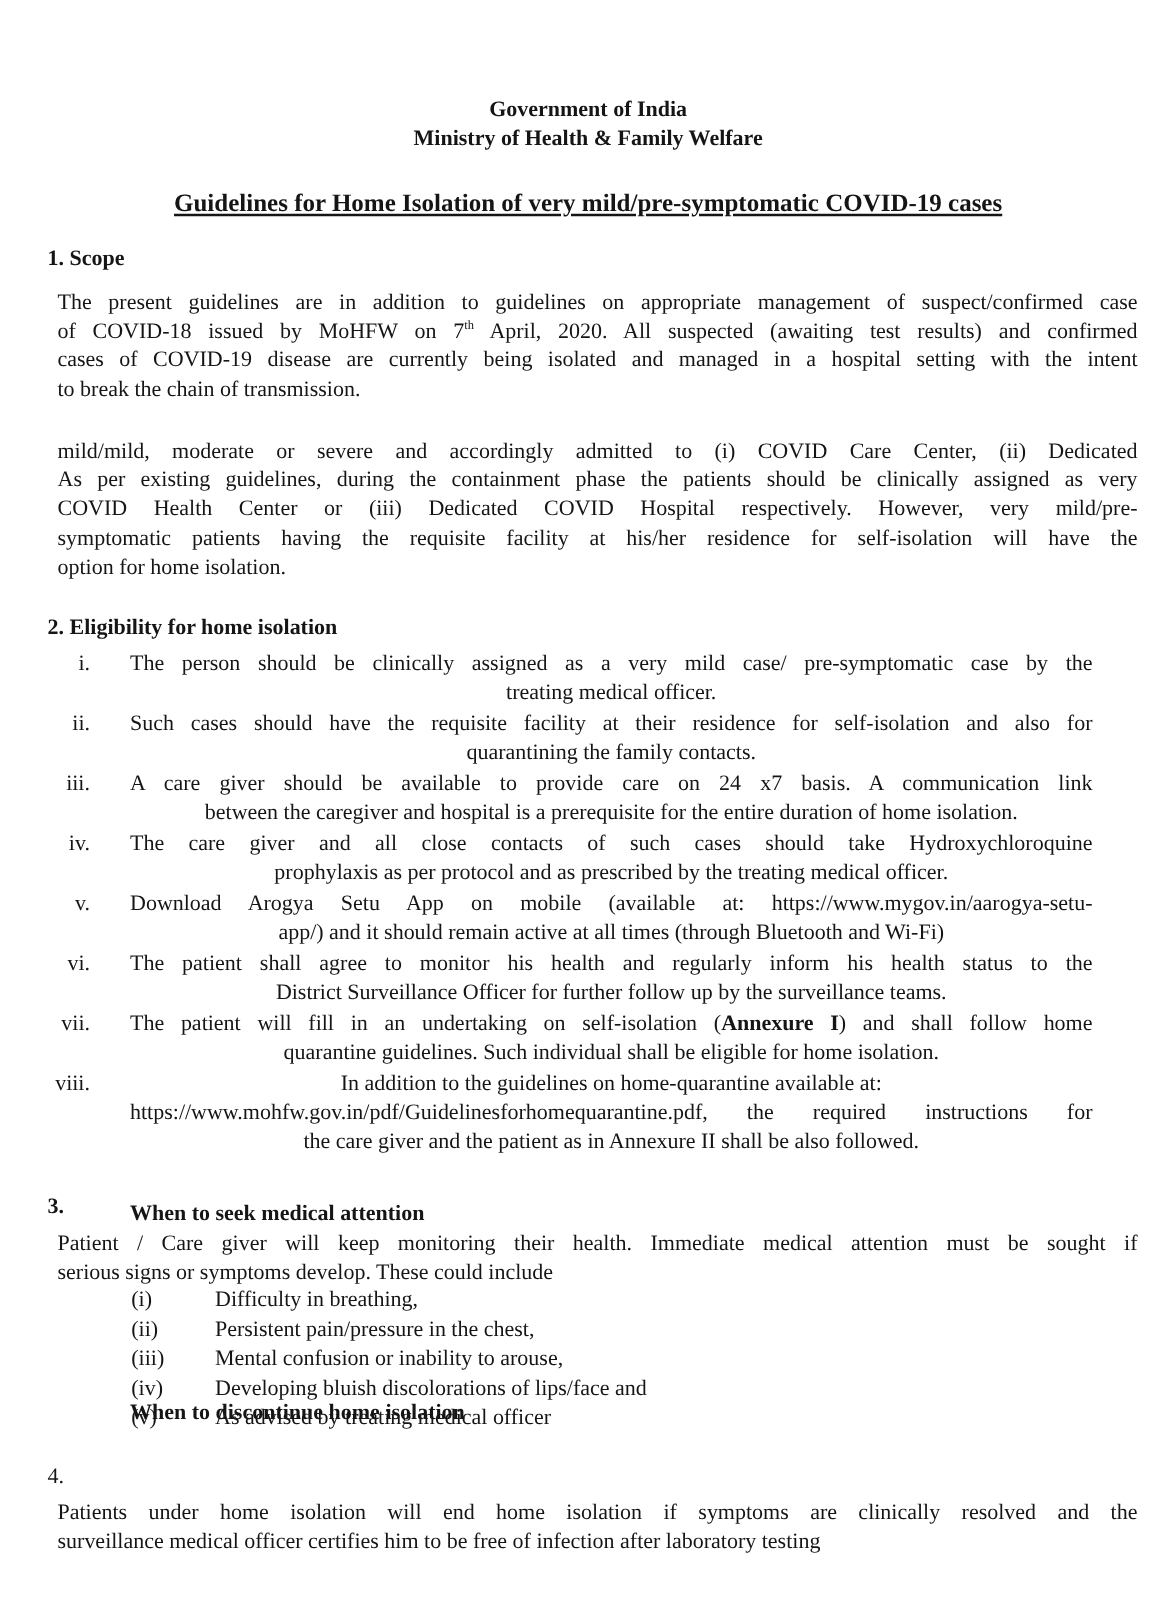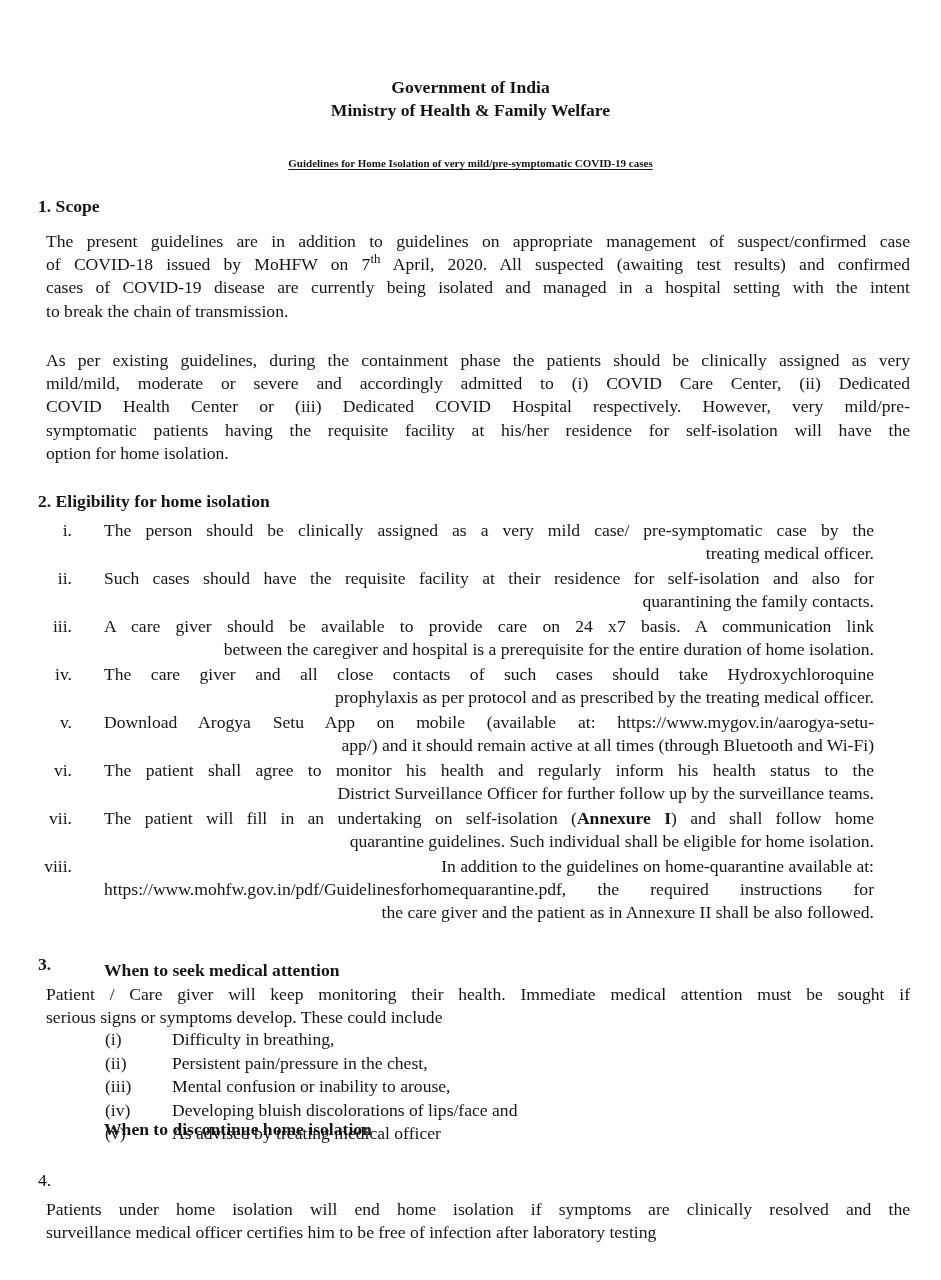--- a/index.html
+++ b/index.html
@@ -8,36 +8,36 @@
     font-family: "Liberation Serif", "DejaVu Serif", serif;
     color: #151515;
     font-size: 17.6px;
     line-height: 23.2px;
   }
   .page { position: absolute; left: 0; top: 0; width: 936px; height: 1280px; }
   .center { text-align: center; }
   .hdr { position: absolute; left: 0; width: 941px; font-weight: bold; font-size: 17.6px; }
   .title {
     position: absolute; left: 0; width: 941px; text-align: center;
-    font-weight: bold; font-size: 11px;
+    font-weight: bold; font-size: 20px;
   }
   .title span { text-decoration: underline; text-underline-offset: 2px; }
   .sec-head { position: absolute; left: 38px; font-weight: bold; }
   .para {
     position: absolute; left: 46px; width: 864px;
     text-align: justify; text-align-last: left;
   }
   .para .just-line { display: block; text-align: justify; text-align-last: justify; }
   .para .last-line { display: block; text-align: center; }
-  sup { font-size: 13px; line-height: 0; vertical-align: super; }
+  sup { font-size: 10px; line-height: 0; vertical-align: super; }
   .elig-item { position: absolute; left: 0; width: 941px; }
   .elig-num { position: absolute; left: 0; width: 72px; text-align: right; }
   .elig-text { position: absolute; left: 104px; width: 770px; }
   .elig-text .l { display: block; text-align: justify; text-align-last: justify; }
-  .elig-text .ll { display: block; text-align: right; }
+  .elig-text .ll { display: block; text-align: center; }
   .sec-num3 { position: absolute; left: 38px; font-weight: bold; }
   .sec-title3 { position: absolute; left: 104px; font-weight: bold; }
   .sec-num4 { position: absolute; left: 38px; }
   .sym-item { position: absolute; left: 0; width: 941px; }
   .sym-num { position: absolute; left: 105px; }
   .sym-text { position: absolute; left: 172px; }
   b { font-weight: bold; }
 </style>
 </head>
 <body>
@@ -50,22 +50,22 @@
 
   <div class="sec-head" style="top:195px;">1. Scope</div>
   <div class="para" style="top:230px;">
     <span class="just-line">The present guidelines are in addition to guidelines on appropriate management of suspect/confirmed case</span>
     <span class="just-line"><span>of COVID-18 issued by MoHFW on 7</span><sup>th</sup><span> April, 2020. All suspected (awaiting test results) and confirmed</span></span>
     <span class="just-line">cases of COVID-19 disease are currently being isolated and managed in a hospital setting with the intent</span>
     <span class="last-line">to break the chain of transmission.</span>
   </div>
 
   <div class="para" style="top:349px;">
+    <span class="just-line">mild/mild, moderate or severe and accordingly admitted to (i) COVID Care Center, (ii) Dedicated</span>
     <span class="just-line">As per existing guidelines, during the containment phase the patients should be clinically assigned as very</span>
-    <span class="just-line">mild/mild, moderate or severe and accordingly admitted to (i) COVID Care Center, (ii) Dedicated</span>
     <span class="just-line">COVID Health Center or (iii) Dedicated COVID Hospital respectively. However, very mild/pre-</span>
     <span class="just-line">symptomatic patients having the requisite facility at his/her residence for self-isolation will have the</span>
     <span class="last-line">option for home isolation.</span>
   </div>
 
   <div class="sec-head" style="top:490px;">2. Eligibility for home isolation</div>
 
   <div class="elig-item" style="top:519px;">
     <div class="elig-num">i.</div>
     <div class="elig-text">

